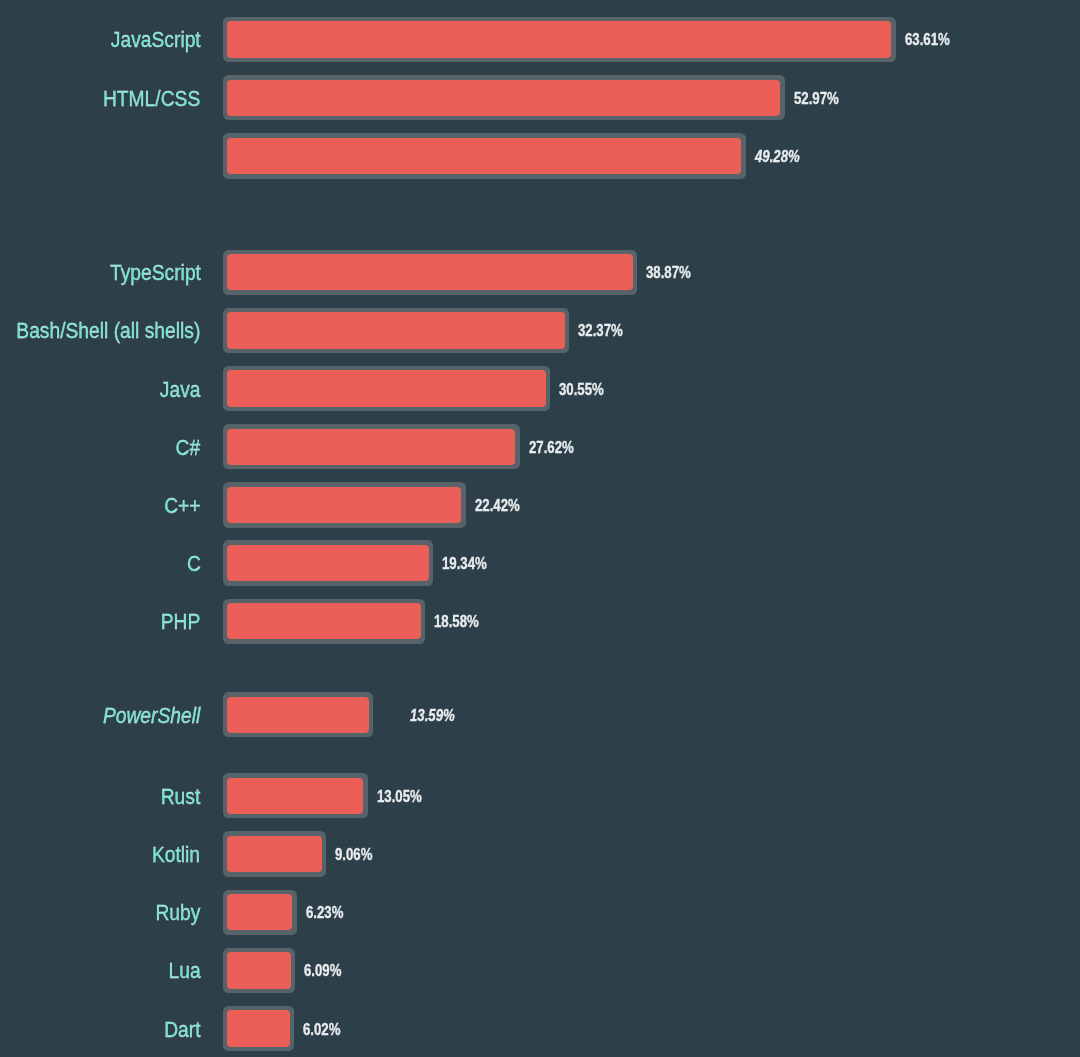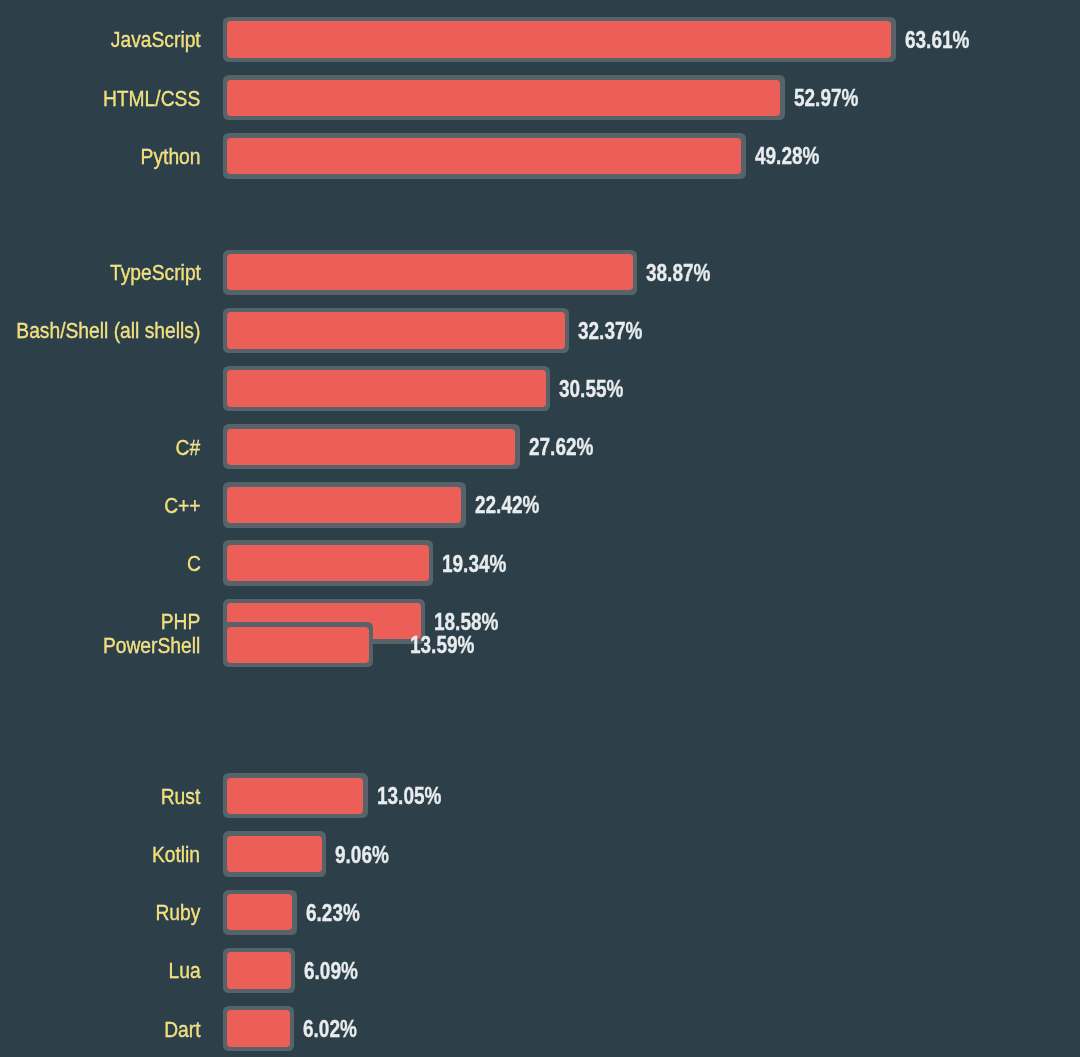--- a/index.html
+++ b/index.html
@@ -7,40 +7,40 @@
   body{
     width:1080px;height:1057px;overflow:hidden;
     background:#2d3f48;
     font-family:"Liberation Sans", sans-serif;
   }
   #chart{position:relative;width:1080px;height:1057px;}
   .row{position:absolute;left:0;width:1080px;height:45.3px;}
   .cat{
     position:absolute;left:0;top:0;width:200.5px;height:45.3px;
     display:flex;align-items:center;justify-content:flex-end;
-    color:#fde047;font-size:22px;line-height:1;-webkit-text-stroke:0.3px #e8ebec;white-space:nowrap;
+    color:#5eead4;font-size:22px;line-height:1;-webkit-text-stroke:0.3px #e8ebec;white-space:nowrap;
     filter:blur(0px);
   }
   .cat span{display:inline-block;transform:translateY(1.2px) scaleX(0.875);transform-origin:100% 50%;}
   .bar{
     position:absolute;top:0;left:222.5px;height:45.3px;
     box-sizing:border-box;
     background:#566369;
     border-radius:5.5px;
   }
   .bar .fill{
     position:absolute;left:4.5px;top:4.5px;right:4.5px;bottom:4.5px;
     background:#ec5f58;
     border-radius:4px;
     display:block;
   }
   .val{
     position:absolute;top:0;height:45.3px;
     display:flex;align-items:center;
-    color:#e8ecee;font-size:23px;font-weight:bold;-webkit-text-stroke:0.35px #e8ecee;line-height:1;white-space:nowrap;
+    color:#e8ecee;font-size:16px;font-weight:bold;-webkit-text-stroke:0.35px #e8ecee;line-height:1;white-space:nowrap;
     filter:blur(0px);
   }
   .val span{display:inline-block;transform:translateY(1.3px) scaleX(0.825);transform-origin:0% 50%;}
 </style>
 </head>
 <body>
 
 <div id="chart">
     <div class="row" style="top: 16.85px;">
     <div class="cat">
@@ -58,27 +58,24 @@
         <span>HTML/CSS</span>
       </div>
     <div class="bar" aria-label="52.97%" style="width: 562.007px;">
         <span class="fill"></span>
       </div>
     <div class="val" style="left: 793.507px;">
         <span>52.97%</span>
       </div>
   </div>
     <div class="row" style="top: 133.21px;">
-    <div class="cat">
-        <span>Python</span>
-      </div>
     <div class="bar" aria-label="49.28%" style="width: 523.483px;">
         <span class="fill"></span>
       </div>
-    <div class="val" style="left: 754.983px;">
+    <div class="val" style="left: 754.983px; font-style: italic;">
         <span>49.28%</span>
       </div>
   </div>
     <div class="row" style="top: 249.57px;">
     <div class="cat">
         <span>TypeScript</span>
       </div>
     <div class="bar" aria-label="38.87%" style="width: 414.803px;">
         <span class="fill"></span>
       </div>
@@ -91,20 +88,23 @@
         <span>Bash/Shell (all shells)</span>
       </div>
     <div class="bar" aria-label="32.37%" style="width: 346.943px;">
         <span class="fill"></span>
       </div>
     <div class="val" style="left: 578.443px;">
         <span>32.37%</span>
       </div>
   </div>
     <div class="row" style="top: 365.93px;">
+    <div class="cat">
+        <span>Java</span>
+      </div>
     <div class="bar" aria-label="30.55%" style="width: 327.942px;">
         <span class="fill"></span>
       </div>
     <div class="val" style="left: 559.442px;">
         <span>30.55%</span>
       </div>
   </div>
     <div class="row" style="top: 424.11px;">
     <div class="cat">
         <span>C#</span>
@@ -142,21 +142,21 @@
     <div class="cat">
         <span>PHP</span>
       </div>
     <div class="bar" aria-label="18.58%" style="width: 202.975px;">
         <span class="fill"></span>
       </div>
     <div class="val" style="left: 434.475px;">
         <span>18.58%</span>
       </div>
   </div>
-    <div class="row" style="top: 622px;">
+    <div class="row" style="top: 692px; font-style: italic;">
     <div class="cat">
         <span>PowerShell</span>
       </div>
     <div class="bar" aria-label="13.59%" style="width: 150.88px;">
         <span class="fill"></span>
       </div>
     <div class="val" style="left: 382.38px; margin-left: 28px;">
         <span>13.59%</span>
       </div>
   </div>

